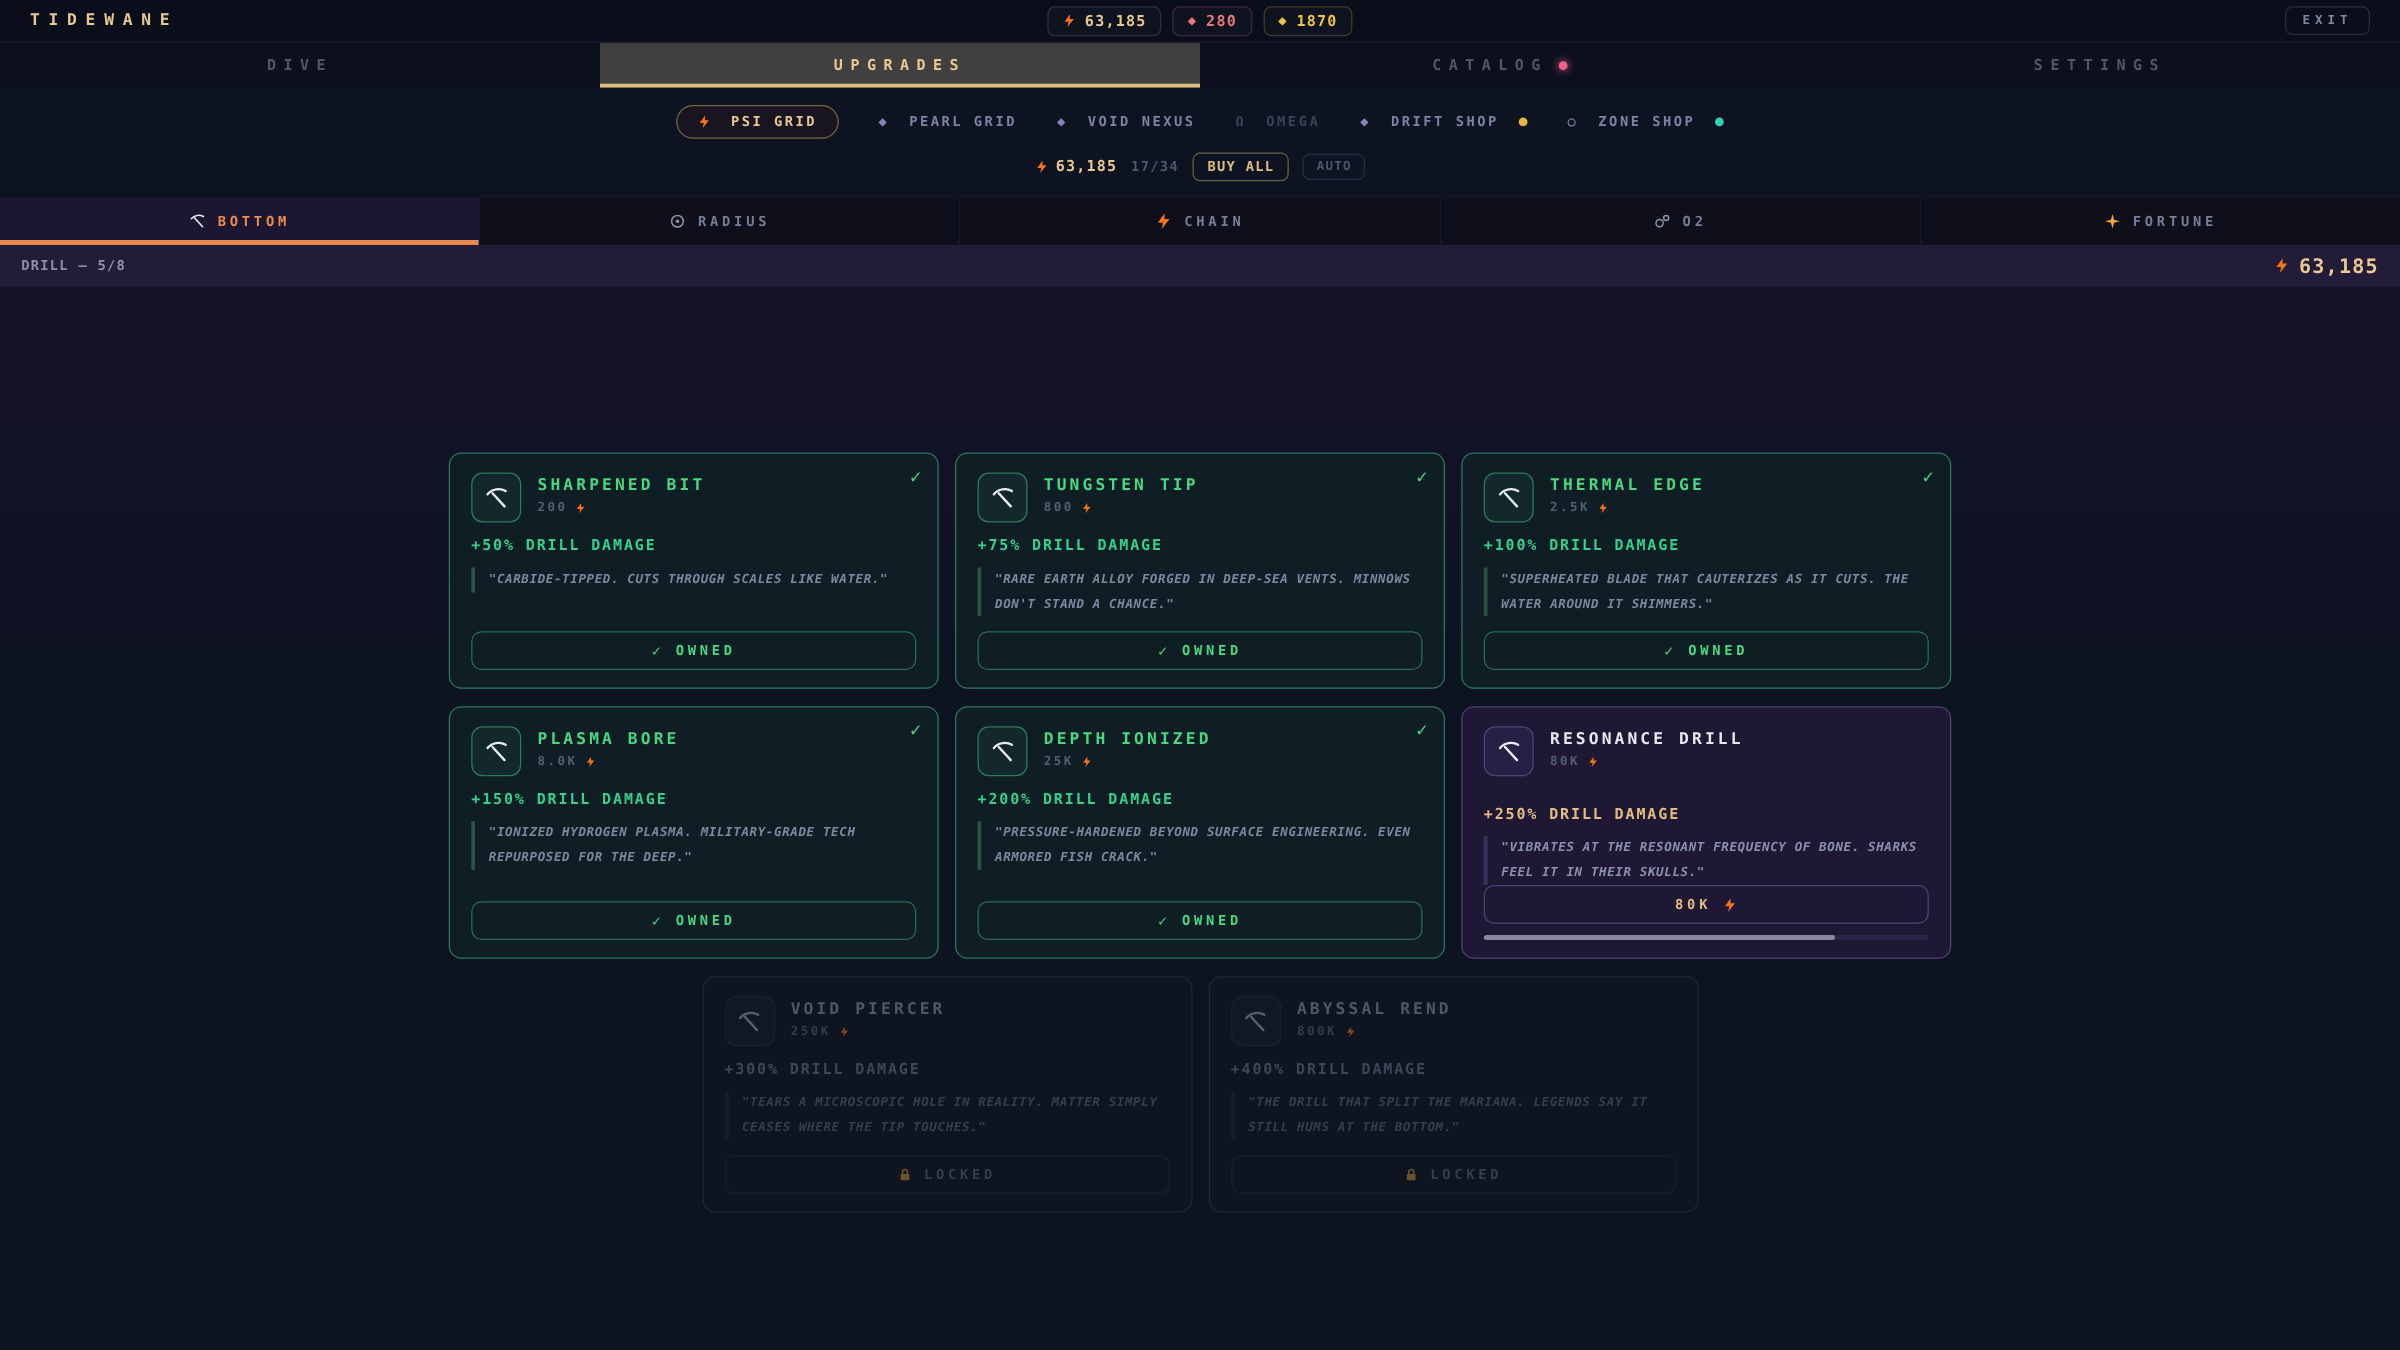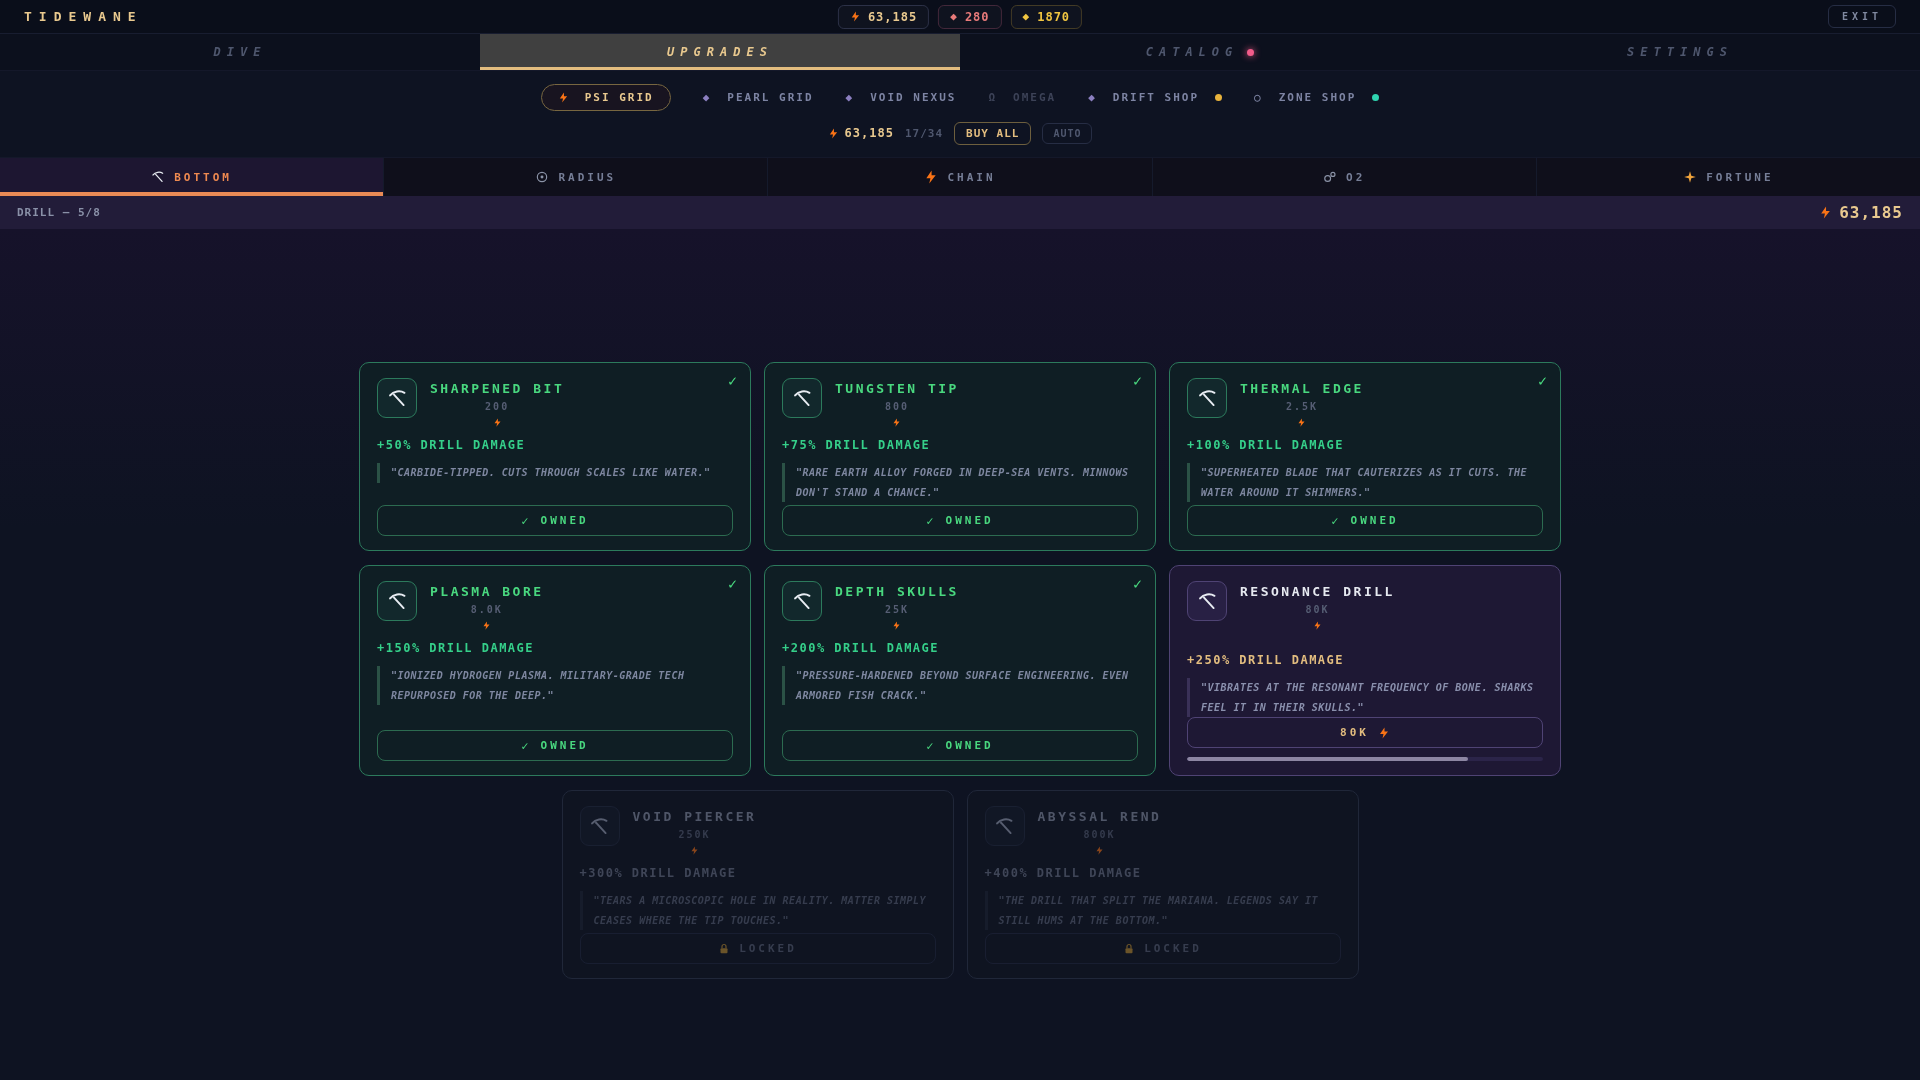--- a/index.html
+++ b/index.html
@@ -26,21 +26,21 @@
     font-size:12px; font-weight:bold; letter-spacing:1px;
   }
   .cur-badge .icon { font-size:11px; }
   .exit-btn {
     margin-left:auto; background:transparent; border:1px solid #262d44; border-radius:6px;
     color:#8089a0; font-family:inherit; font-size:10px; font-weight:bold; letter-spacing:4px;
     padding:5px 13px; cursor:pointer;
   }
 
   
-  .main-tabs { display:flex; height:37px; background:#0c101d; border-bottom:1px solid #14182a;font-style:italic; }
+  .main-tabs { display:flex; height:37px; background:#0c101d; border-bottom:1px solid #14182a; }
   .main-tab {
     flex:1; display:flex; align-items:center; justify-content:center;
     font-size:12px; font-weight:bold; letter-spacing:6px; color:#4f576e; cursor:pointer;
   }
   .main-tab.active { background:#404040; color:#e9c98f; box-shadow:inset 0 -3px 0 #e3bd7f; }
   .tab-dot { width:7px; height:7px; border-radius:50%; background:#f25c8a; margin-left:9px; box-shadow:0 0 7px #f25c8a; }
 
   
   .subnav { margin-top:11px; display:flex; justify-content:center; align-items:center; gap:32px; height:30px; }
   .sub-item {
@@ -107,21 +107,21 @@
   .icon-box { width:40px; height:40px; border-radius:9px; display:flex; align-items:center; justify-content:center; flex:none; }
   .icon-box .icon { font-size:21px; }
   .card.owned .icon-box      { background:#12282c; border:1px solid #2c7a5c; color:#e8ecf2; }
   .card.affordable .icon-box { background:#282044; border:1px solid #4f4374; color:#e8ecf2; }
   .card.locked .icon-box     { background:#141a2a; border:1px solid #232b41; color:#9aa2b8; }
 
   .title { font-size:13px; font-weight:bold; letter-spacing:2.5px; margin-top:3px; }
   .card.owned .title      { color:#49d87f; }
   .card.affordable .title { color:#e6e9f0; }
   .card.locked .title     { color:#8b93a9; }
-  .price { margin-top:5px; font-size:10px; font-weight:bold; letter-spacing:2px; color:#565e74; display:flex; align-items:center; gap:6px;flex-direction:column; }
+  .price { margin-top:5px; font-size:10px; font-weight:bold; letter-spacing:2px; color:#565e74; display:flex; align-items:center; gap:6px; }
   .price .icon { font-size:9px; }
 
   .effect { margin-top:11px; font-size:12px; font-weight:bold; letter-spacing:1.5px; }
   .card.owned .effect      { color:#35d08a; }
   .card.affordable .effect { color:#e3bd7f;margin-top:23px; }
   .card.locked .effect     { color:#6b7389; }
 
   .quote {
     margin-top:11px; padding-left:11px; border-left:3px solid #2b5246;
     font-size:10px; font-style:italic; font-weight:bold; letter-spacing:.5px; line-height:1.95; color:#7e87a0;
@@ -425,21 +425,21 @@
     <div class="card-head">
       <div class="icon-box">
         <span class="icon">
               <svg viewBox="0 0 24 24" fill="none" stroke="currentColor" stroke-width="2.2" stroke-linecap="round">
                 <path d="M3.5 8.5 C 7.5 3.5, 15 2.5, 20 5.5"></path>
                 <path d="M8 7.5 L19 19.5"></path>
               </svg>
             </span>
       </div>
       <div>
-        <div class="title">DEPTH SKULLS</div>
+        <div class="title">DEPTH IONIZED</div>
         <div class="price">
           <span>25K</span>
           <span class="icon bolt-ic" style="color: rgb(249, 115, 22);">
                 <svg viewBox="0 0 24 24" fill="currentColor">
                   <path d="M13 1 L4 14 h7 l-2 9 L20 9 h-7 z"></path>
                 </svg>
               </span>
         </div>
       </div>
     </div>

